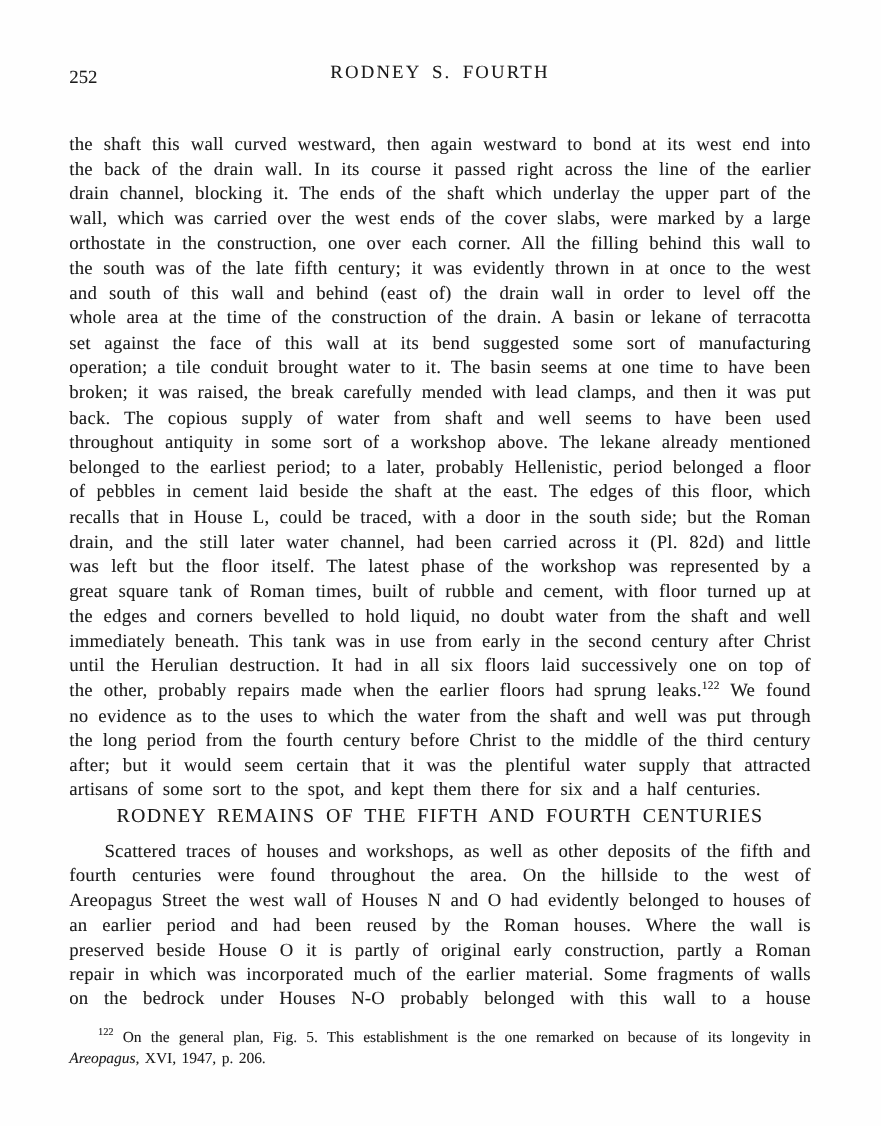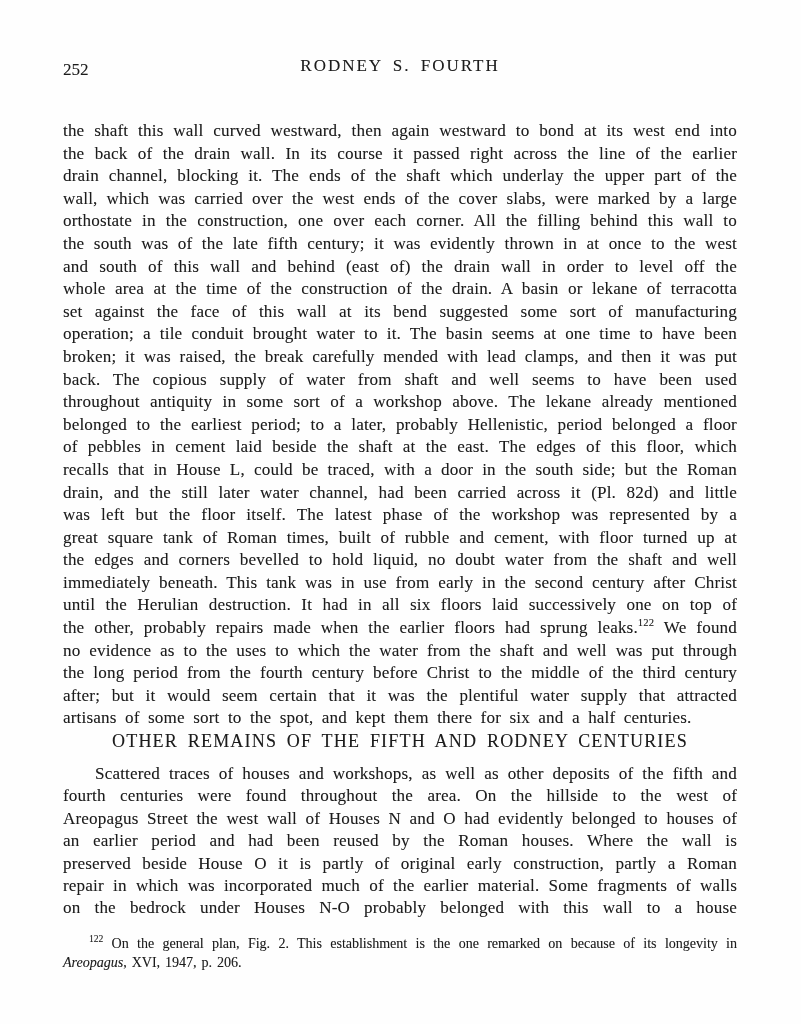--- a/index.html
+++ b/index.html
@@ -95,19 +95,19 @@
 
 <div class="page">
 
   <div class="header">
     <span class="page-number">252</span>
     <span class="running-head">RODNEY S. FOURTH</span>
   </div>
 
   <p class="par par1"><span>the shaft this wall curved westward, then again westward to bond at its west end into the back of the drain wall. In its course it passed right across the line of the earlier drain channel, blocking it. The ends of the shaft which underlay the upper part of the wall, which was carried over the west ends of the cover slabs, were marked by a large orthostate in the construction, one over each corner. All the filling behind this wall to the south was of the late fifth century; it was evidently thrown in at once to the west and south of this wall and behind (east of) the drain wall in order to level off the whole area at the time of the construction of the drain. A basin or lekane of terracotta set against the face of this wall at its bend suggested some sort of manufacturing operation; a tile conduit brought water to it. The basin seems at one time to have been broken; it was raised, the break carefully mended with lead clamps, and then it was put back. The copious supply of water from shaft and well seems to have been used throughout antiquity in some sort of a workshop above. The lekane already mentioned belonged to the earliest period; to a later, probably Hellenistic, period belonged a floor of pebbles in cement laid beside the shaft at the east. The edges of this floor, which recalls that in House L, could be traced, with a door in the south side; but the Roman drain, and the still later water channel, had been carried across it (Pl. 82d) and little was left but the floor itself. The latest phase of the workshop was represented by a great square tank of Roman times, built of rubble and cement, with floor turned up at the edges and corners bevelled to hold liquid, no doubt water from the shaft and well immediately beneath. This tank was in use from early in the second century after Christ until the Herulian destruction. It had in all six floors laid successively one on top of the other, probably repairs made when the earlier floors had sprung leaks.</span><sup class="fnref">122</sup><span> We found no evidence as to the uses to which the water from the shaft and well was put through the long period from the fourth century before Christ to the middle of the third century after; but it would seem certain that it was the plentiful water supply that attracted artisans of some sort to the spot, and kept them there for six and a half centuries.</span></p>
 
-  <h2 class="section-heading">OTHER REMAINS OF THE FIFTH AND RODNEY CENTURIES</h2>
+  <h2 class="section-heading">RODNEY REMAINS OF THE FIFTH AND FOURTH CENTURIES</h2>
 
   <p class="par par2">Scattered traces of houses and workshops, as well as other deposits of the fifth and fourth centuries were found throughout the area. On the hillside to the west of Areopagus Street the west wall of Houses N and O had evidently belonged to houses of an earlier period and had been reused by the Roman houses. Where the wall is preserved beside House O it is partly of original early construction, partly a Roman repair in which was incorporated much of the earlier material. Some fragments of walls on the bedrock under Houses N-O probably belonged with this wall to a house</p>
 
-  <p class="footnote"><sup class="fnref">122</sup><span> On the general plan, Fig. 2. This establishment is the one remarked on because of its longevity in </span><i>Areopagus</i><span>, XVI, 1947, p. 206.</span></p>
+  <p class="footnote"><sup class="fnref">122</sup><span> On the general plan, Fig. 5. This establishment is the one remarked on because of its longevity in </span><i>Areopagus</i><span>, XVI, 1947, p. 206.</span></p>
 
 </div>
 
 </body></html>

